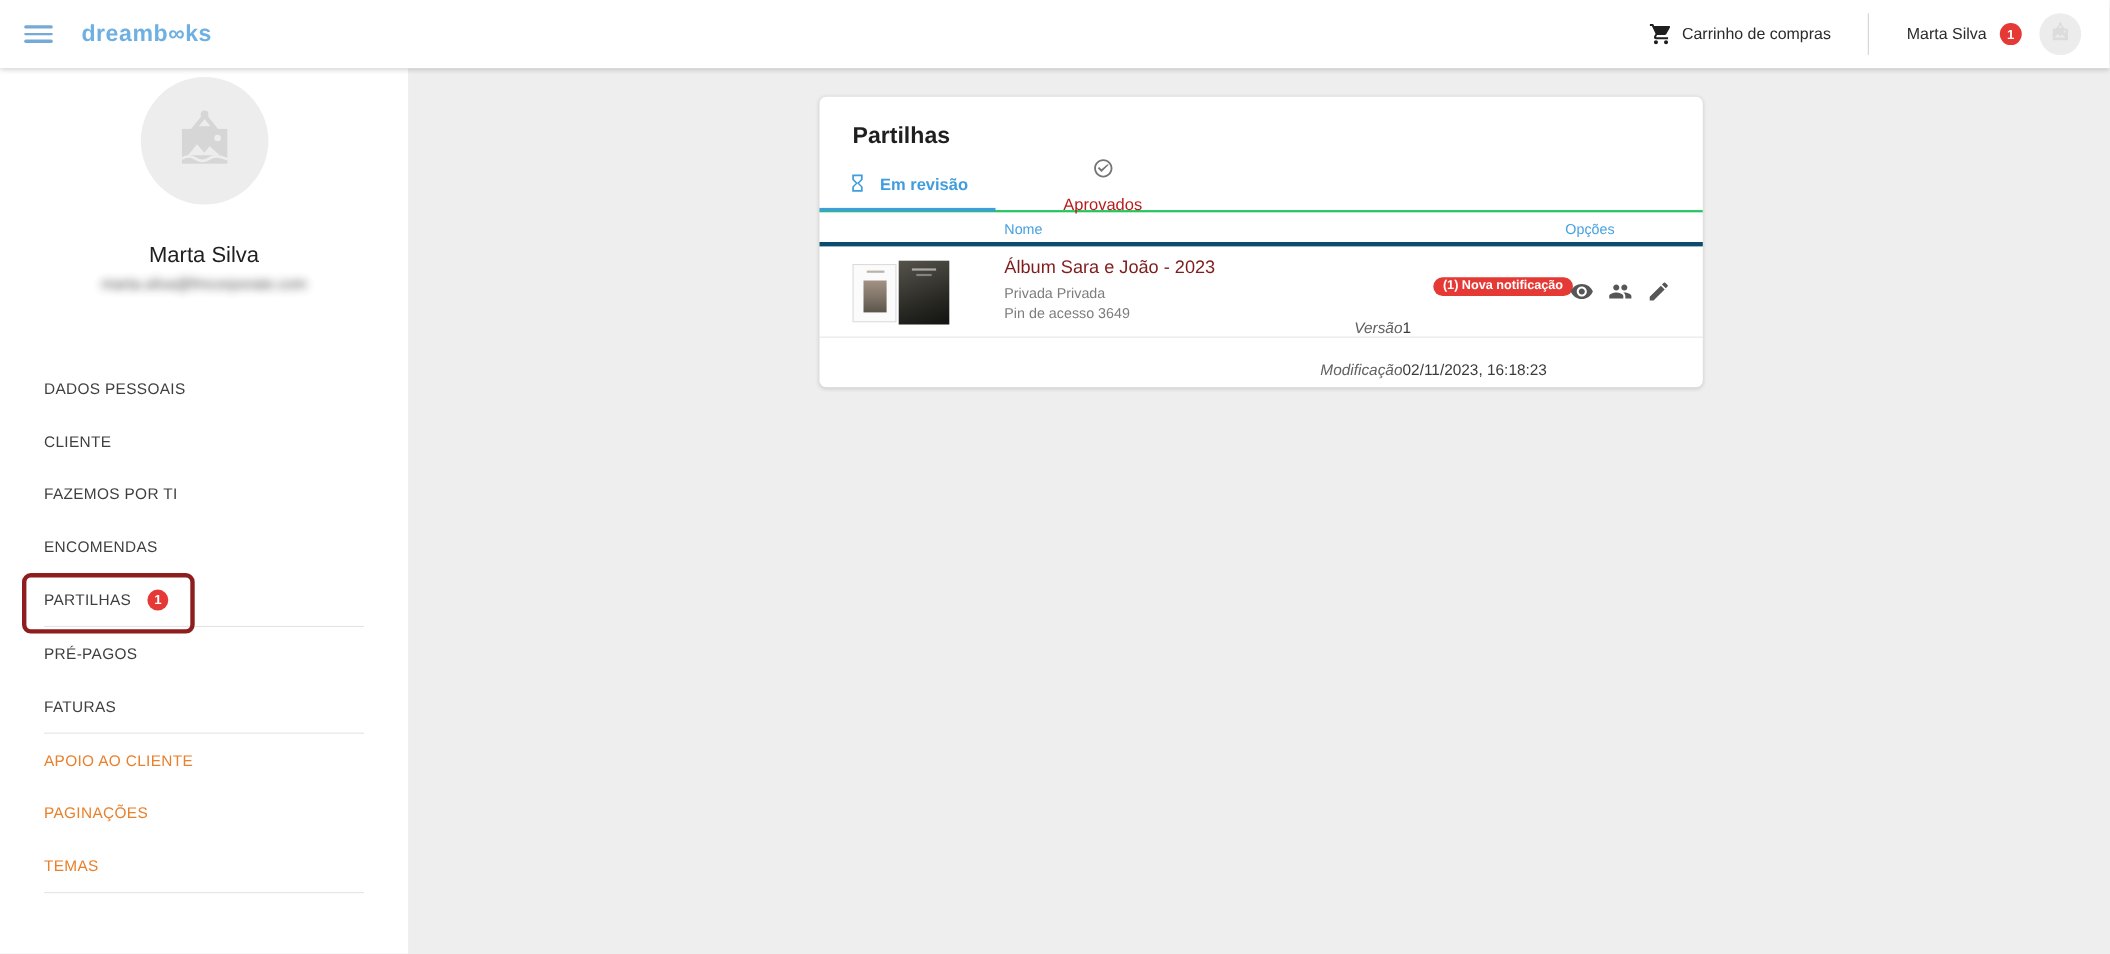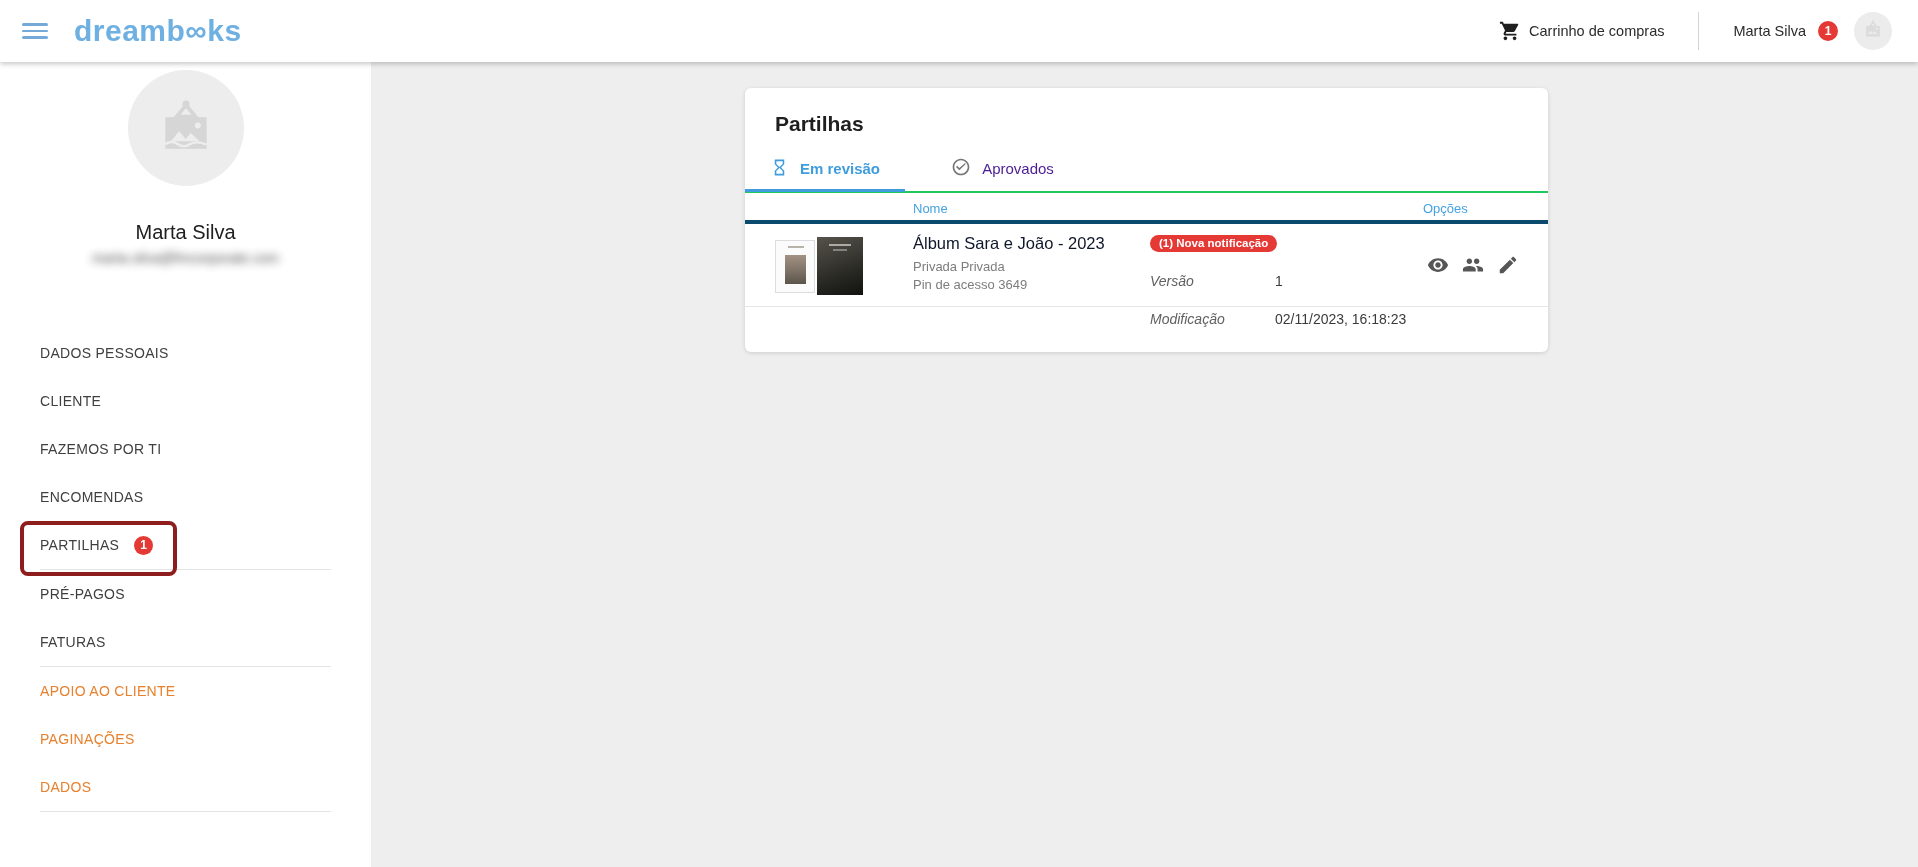--- a/index.html
+++ b/index.html
@@ -5,21 +5,21 @@
   * { margin:0; padding:0; box-sizing:border-box; }
   html,body { width:1918px; height:867px; overflow:hidden; }
   body { font-family:"Liberation Sans", sans-serif; background:#eeeeee; position:relative; }
 
   
   .topbar { position:absolute; top:0; left:0; width:1918px; height:62px; background:#ffffff;
             box-shadow:0 2px 5px rgba(0,0,0,.22); z-index:30; }
   .topbar-left { position:absolute; left:22px; top:0; height:62px; display:flex; align-items:center; }
   .hamburger { width:26px; display:flex; flex-direction:column; gap:4px; cursor:pointer; margin-right:26px; }
   .hamburger span { display:block; height:2.6px; border-radius:2px; background:#74a9d8; }
-  .logo { font-size:30px; font-weight:700; color:#6fb0e2; letter-spacing:.5px; line-height:62px; }
+  .logo { font-size:21px; font-weight:700; color:#6fb0e2; letter-spacing:.5px; line-height:62px; }
   .topbar-right { position:absolute; right:26px; top:0; height:62px; display:flex; align-items:center; }
   .cart-icon svg { display:block; }
   .cart-label { font-size:14.5px; color:#2b2b2b; margin-left:8px; }
   .vdivider { width:1px; height:38px; background:#d4d4d4; margin:0 34px; }
   .user-name { font-size:14.5px; color:#2b2b2b; }
   .count-badge { display:inline-flex; align-items:center; justify-content:center;
                  width:20px; height:20px; border-radius:50%; background:#e53935; color:#fff;
                  font-size:12px; font-weight:700; margin-left:12px; }
   .avatar-sm { width:38px; height:38px; border-radius:50%; background:#ececec; margin-left:16px;
                display:flex; align-items:center; justify-content:center; cursor:pointer; }
@@ -46,21 +46,21 @@
   
   .content { position:absolute; left:371px; top:62px; right:0; bottom:0; background:#eeeeee; }
   .card { position:absolute; left:374px; top:26px; width:803px; height:264px; background:#ffffff;
           border-radius:6px; box-shadow:0 1px 4px rgba(0,0,0,.14); }
   .card-title { position:absolute; left:30px; top:24px; font-size:21px; font-weight:700; color:#1f1f1f; }
 
   .tabs { position:absolute; left:0; top:58px; width:100%; height:47px; border-bottom:2px solid #22c55e; }
   .tab { position:absolute; top:0; height:100%; display:flex; align-items:center; justify-content:center;
          gap:11px; cursor:pointer; }
   .tab.active { left:0; width:160px; color:#3f9ddd; font-weight:700; font-size:15px; }
-  .tab.inactive { left:170px; width:175px; color:#4c1d95; font-weight:400; font-size:15px; }
+  .tab.inactive { left:170px; width:175px; color:#b91c1c; font-weight:400; font-size:15px;flex-direction:column; }
   .tab-underline { position:absolute; left:0; bottom:-1px; width:160px; height:3px; background:#3f9ddd; }
 
   .thead { position:absolute; left:0; top:105px; width:100%; height:31px; border-bottom:4px solid #0c4a6e; }
   .th { position:absolute; top:0; line-height:31px; font-size:13px; color:#45a2e2; }
   .th-name { left:168px; }
   .th-options { left:678px; }
 
   .trow { position:absolute; left:0; top:136px; width:100%; height:83px; border-bottom:1px solid #e6e6e6; }
   .thumbs { position:absolute; left:30px; top:12px; height:60px; display:flex; align-items:center; gap:2px; }
   .thumb-light { width:40px; height:53px; background:#fbfbfb; border:1px solid #dcdcdc;
@@ -68,24 +68,24 @@
   .thumb-light .mini-photo { width:21px; height:29px; margin-top:6px;
                  background:linear-gradient(180deg,#a29284 0%,#7d7266 55%,#5c544a 100%); }
   .thumb-light::before { content:""; position:absolute; top:5px; left:12px; width:16px; height:2px; background:#b9b2aa; }
   .thumb-dark { width:46px; height:58px;
                 background:linear-gradient(160deg,#55534b 0%,#3a3933 40%,#21211d 75%,#121210 100%);
                 position:relative; }
   .thumb-dark::before { content:""; position:absolute; top:7px; left:12px; width:22px; height:2px; background:rgba(255,255,255,.55); }
   .thumb-dark::after { content:""; position:absolute; top:12px; left:16px; width:14px; height:2px; background:rgba(255,255,255,.35); }
 
   .name-block { position:absolute; left:168px; top:10px; }
-  .row-name { font-size:16.5px; color:#0f172a; margin-bottom:5px;text-align:right; }
+  .row-name { font-size:16.5px; color:#7f1d1d; margin-bottom:5px;text-align:right; }
   .row-sub { font-size:13px; color:#7d7d7d; line-height:18px; }
 
-  .meta-block { position:absolute; left:405px; top:9px; width:280px; }
+  .meta-block { position:absolute; left:405px; top:26px; width:280px;text-align:right; }
   .notif-badge { display:inline-block; background:#e53935; color:#ffffff; font-size:11.5px; font-weight:700;
                  padding:2.5px 9px; border-radius:10px; }
   .meta-row { margin-top:20px; font-size:14px; line-height:18px; display:flex; }
   .meta-label { width:125px; font-style:italic; color:#616161; }
   .meta-value { color:#3b3b3b; }
 
   .row-actions { position:absolute; left:682px; top:30px; display:flex; gap:13px; }
   .action-icon { cursor:pointer; display:flex; }
 
   svg { flex:none; }
@@ -150,21 +150,21 @@
     <div class="menu-item">
       <span>PARTILHAS</span>
       <span class="menu-badge">1</span>
     </div>
     <div class="menu-divider"></div>
     <div class="menu-item">PRÉ-PAGOS</div>
     <div class="menu-item">FATURAS</div>
     <div class="menu-divider"></div>
     <div class="menu-item accent">APOIO AO CLIENTE</div>
     <div class="menu-item accent">PAGINAÇÕES</div>
-    <div class="menu-item accent">DADOS</div>
+    <div class="menu-item accent">TEMAS</div>
     <div class="menu-divider"></div>
   </nav>
 
   <div class="annotation-box"></div>
 </aside>
 
 <main class="content">
   <section class="card">
     <h2 class="card-title">Partilhas</h2>
 

